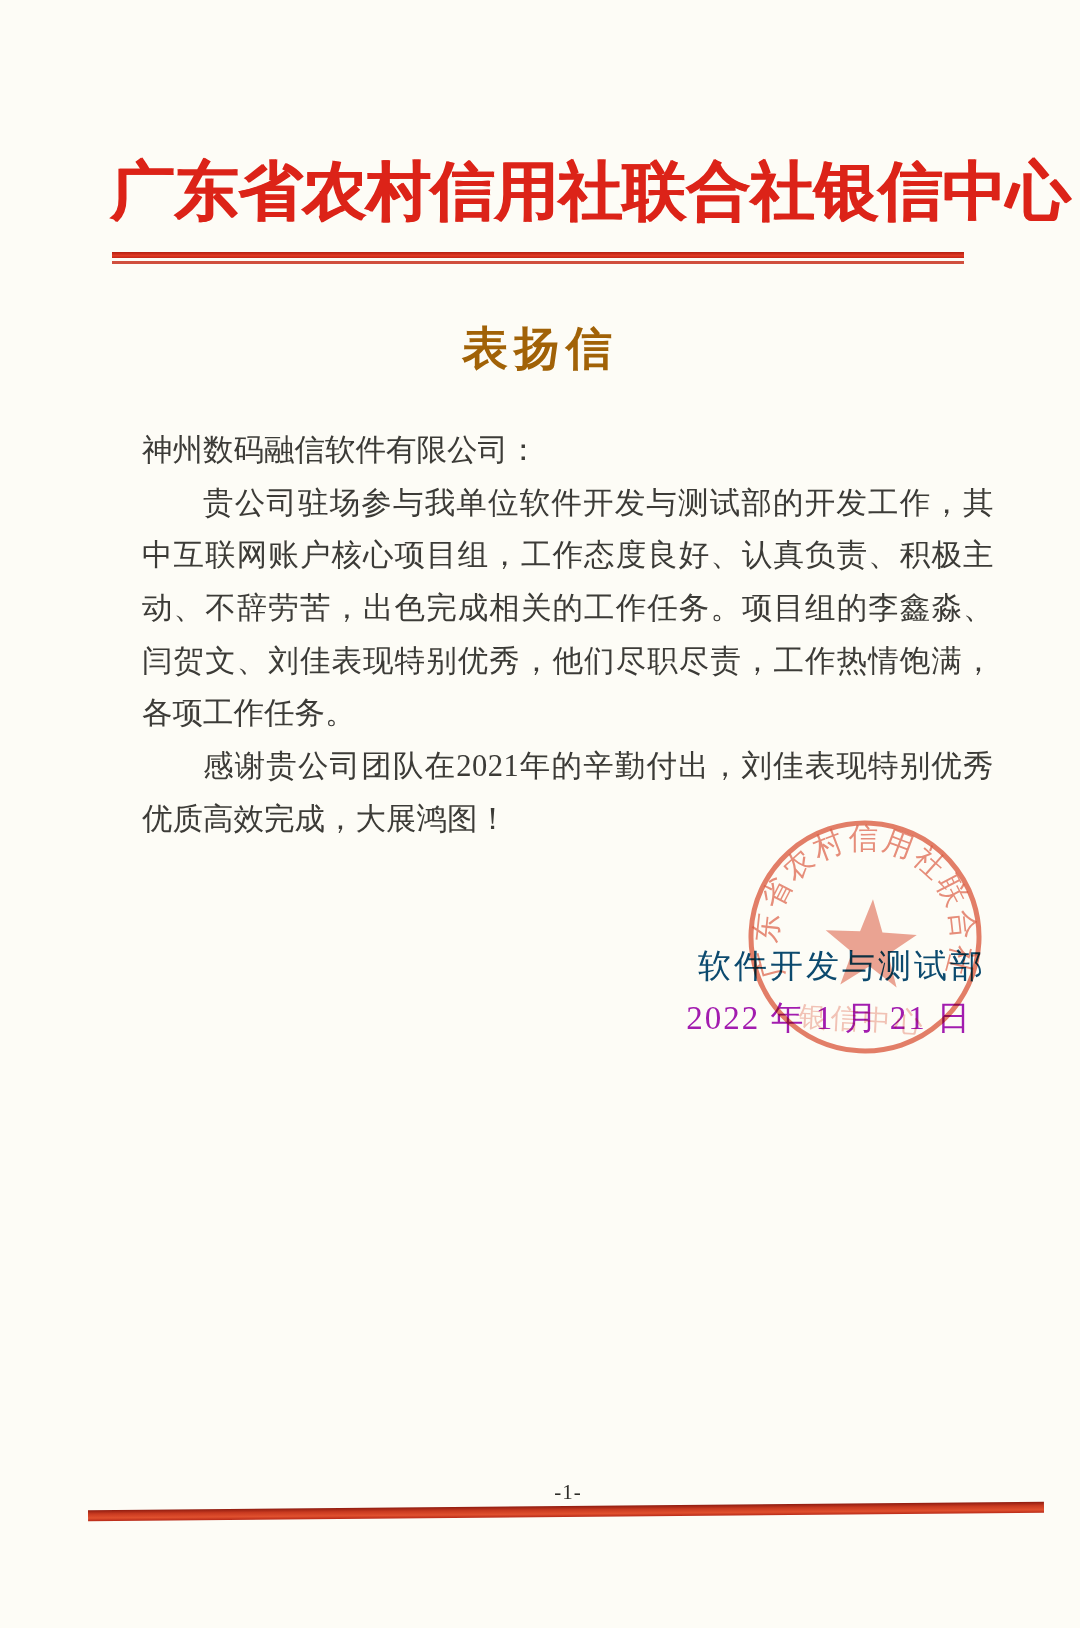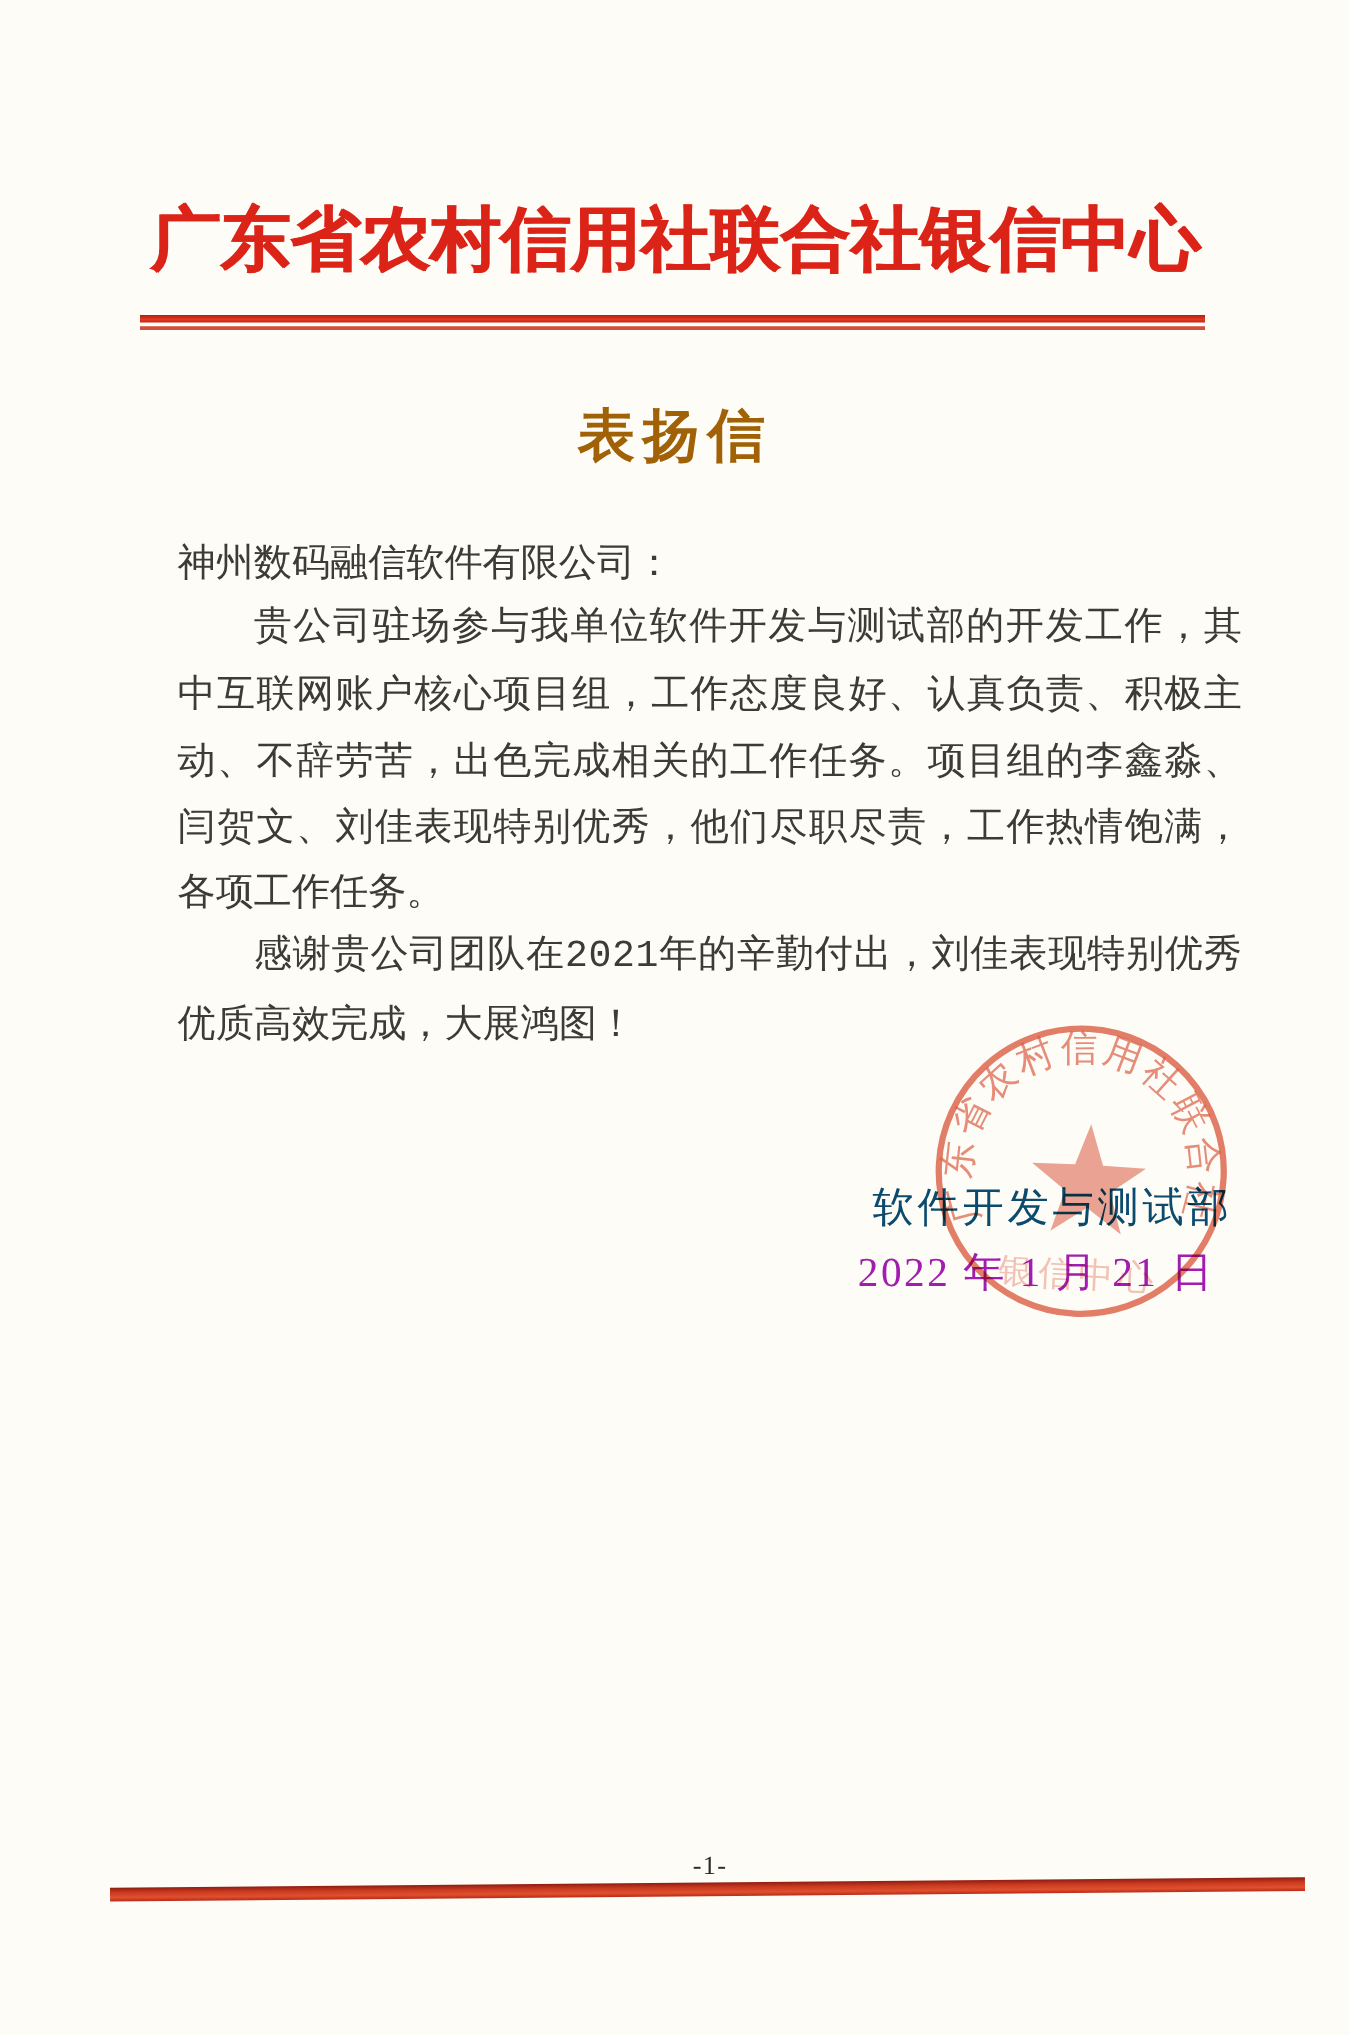--- a/index.html
+++ b/index.html
@@ -6,21 +6,21 @@
   body{
     width:1080px;height:1628px;position:relative;overflow:hidden;
     background:#fdfcf6;
     font-family:"Liberation Serif","DejaVu Serif",serif;
   }
   .page{position:absolute;inset:0;}
   
   .org-title{
     position:absolute;left:110px;top:142px;width:860px;height:100px;
     line-height:100px;text-align:center;white-space:nowrap;
-    font-size:56px;font-weight:900;letter-spacing:0px;
+    font-size:64px;font-weight:900;letter-spacing:0px;
     color:var(--header-red);
     text-shadow:1.2px 0 0 currentColor;
   }
   .rule-top{position:absolute;left:112px;top:252px;width:852px;}
   .rule-top .thick{height:6px;background:linear-gradient(180deg,#b51e10,#e03a24 60%,#c42516);}
   .rule-top .gap{height:3px;}
   .rule-top .thin{height:3px;background:var(--rule-red);opacity:.85;}
   
   .letter-title{
     position:absolute;left:0;right:0;top:318px;margin:0;
@@ -28,21 +28,21 @@
     letter-spacing:6px;color:#a16207;
   }
   
   .letter-body-wrap{
     position:absolute;left:114px;top:424px;width:852px;
     font-size:30.5px;color:var(--body-ink);margin-left:28px;
   }
   .body-line{height:52.7px;line-height:52.7px;white-space:nowrap;}
   .body-line.wrap{white-space:normal;}
   .body-line.fill{white-space:normal;text-align:justify;text-align-last:justify;letter-spacing:.5px;}
-  .body-line.indent{text-indent:2em;font-family:Liberation Mono, monospace;}
+  .body-line.indent{text-indent:2em;}
   
   .sig-dept{
     position:absolute;right:94px;top:944px;
     font-size:33px;letter-spacing:3px;color:#0c4a6e;white-space:nowrap;
   }
   .sig-date{
     position:absolute;right:108px;top:996px;
     font-size:33px;letter-spacing:2px;color:#a21caf;white-space:nowrap;
   }
   

